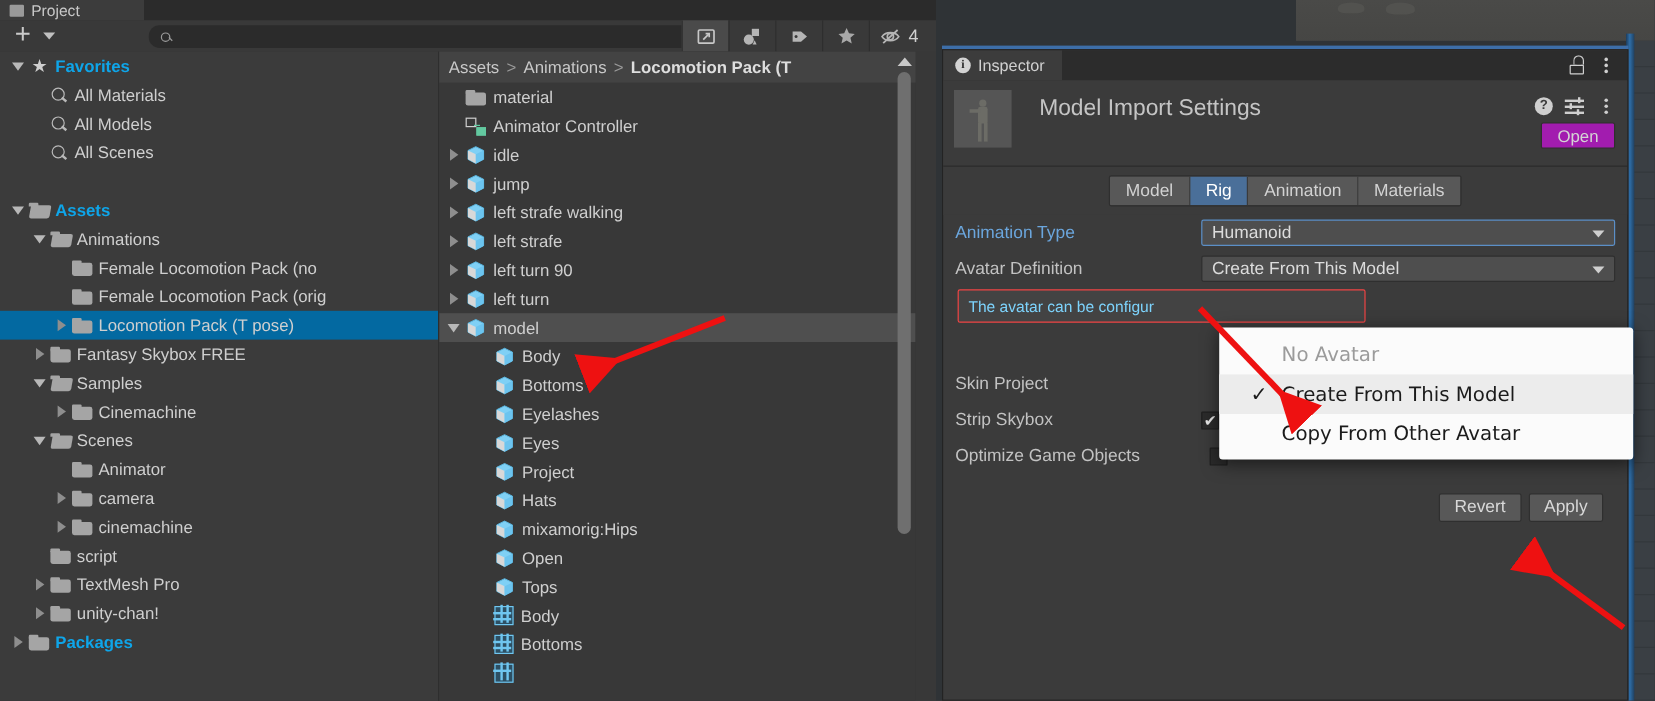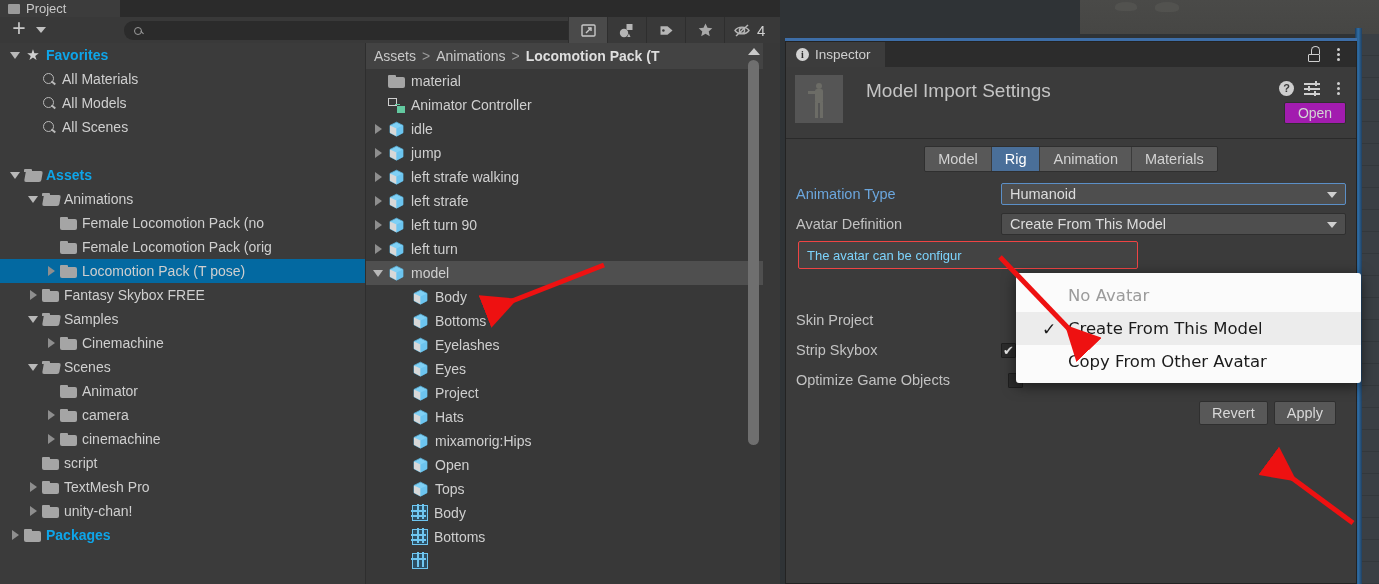--- a/index.html
+++ b/index.html
@@ -948,21 +948,21 @@
       </div>
 
       <div class="fld-row">
         <div class="fld-lbl" style="width:212px;overflow:hidden;white-space:nowrap;">Optimize Game Objects</div>
         <div class="chk">
           <span></span>
         </div>
       </div>
 
       <div style="position:relative;height:46px;">
-        <div class="btn-row" style="bottom:16px;">
+        <div class="btn-row" style="bottom:6px;">
           <div class="ubtn">Revert</div>
           <div class="ubtn">Apply</div>
         </div>
       </div>
     </div>
   </div>
 
   <div class="popup" id="popup">
       <div class="pitem dim">
         <span>No Avatar</span>

